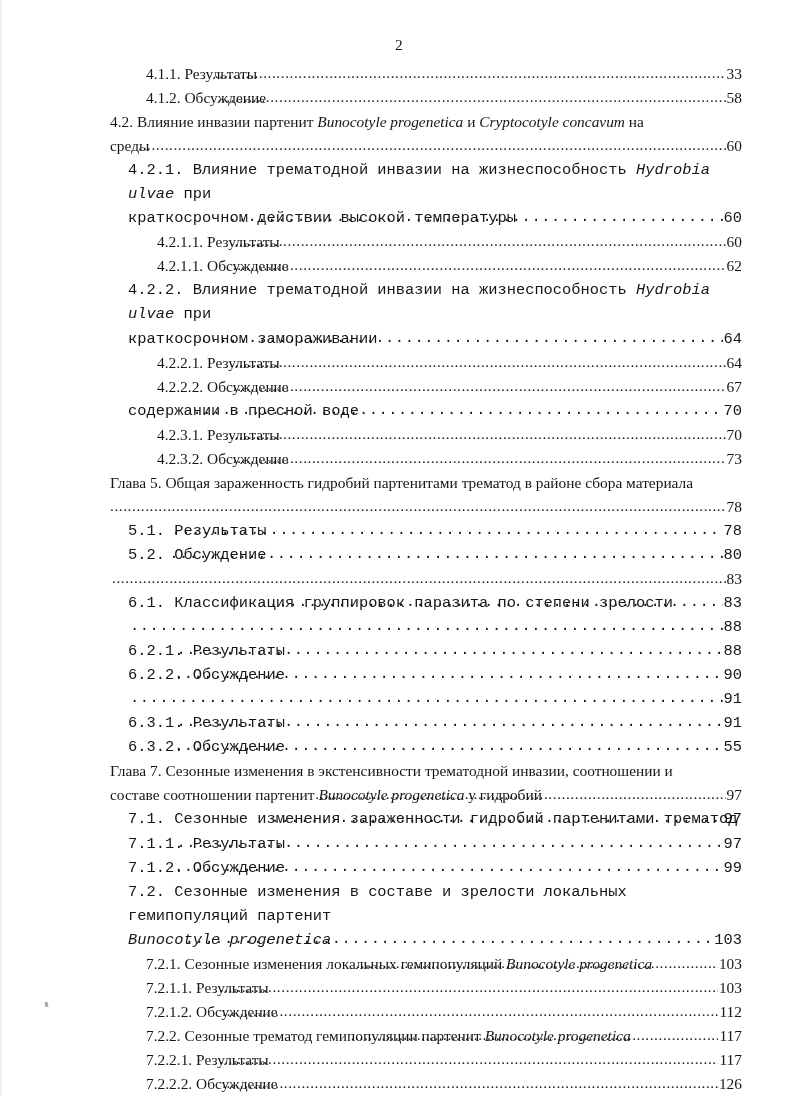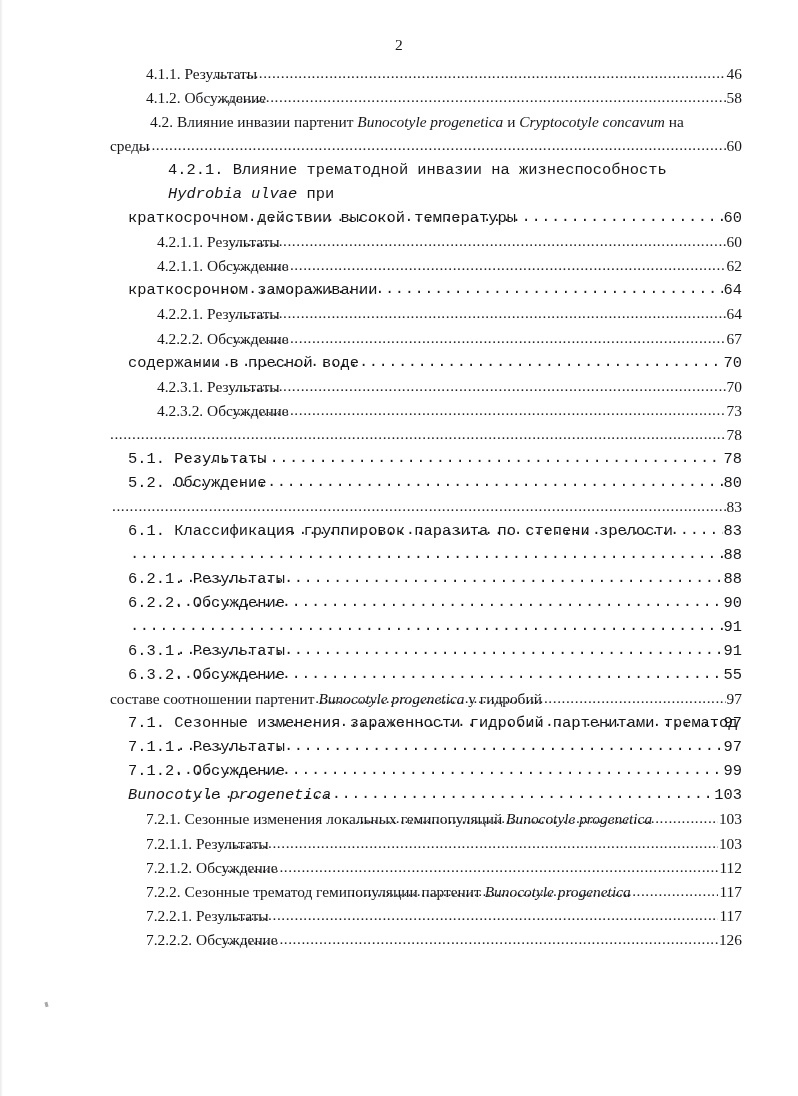--- a/index.html
+++ b/index.html
@@ -87,21 +87,20 @@
   .tail .pg {
     flex: 0 0 auto;
     text-align: right;
     white-space: pre;
     font-variant-numeric: lining-nums;
   }
   
   .cont {
     white-space: pre-wrap;
     display: block;
-    margin-left: 40px;
   }
   .dotsonly .leader { margin-left: 0; }
 
   i, .it {
     font-style: italic;
   }
 </style>
 </head>
 <body>
 
@@ -110,21 +109,21 @@
   <div class="scan-edge-left"></div>
   <div class="scan-speck"></div>
 
   <div class="folio">2</div>
 
   <div class="toc" id="toc-root">
       <div class="entry lvl2">
         <div class="tail">
           <span class="txt">4.1.1. Результаты </span>
           <span class="leader">........................................................................................................................................................................................................</span>
-          <span class="pg">46</span>
+          <span class="pg">33</span>
         </div>
       </div>
       <div class="entry lvl2">
         <div class="tail">
           <span class="txt">4.1.2. Обсуждение</span>
           <span class="leader">........................................................................................................................................................................................................</span>
           <span class="pg">58</span>
         </div>
       </div>
       <div class="entry lvl0">
@@ -151,20 +150,21 @@
         </div>
       </div>
       <div class="entry lvl3">
         <div class="tail">
           <span class="txt">4.2.1.1. Обсуждение</span>
           <span class="leader">........................................................................................................................................................................................................</span>
           <span class="pg">62</span>
         </div>
       </div>
       <div class="entry lvl1">
+        <span class="cont"><span>4.2.2. Влияние трематодной инвазии на жизнеспособность </span><i>Hydrobia ulvae</i><span> при</span></span>
         <div class="tail">
           <span class="txt">краткосрочном замораживании </span>
           <span class="leader">........................................................................................................................................................................................................</span>
           <span class="pg">64</span>
         </div>
       </div>
       <div class="entry lvl3">
         <div class="tail">
           <span class="txt">4.2.2.1. Результаты </span>
           <span class="leader">........................................................................................................................................................................................................</span>
@@ -193,20 +193,21 @@
         </div>
       </div>
       <div class="entry lvl3">
         <div class="tail">
           <span class="txt">4.2.3.2. Обсуждение</span>
           <span class="leader">........................................................................................................................................................................................................</span>
           <span class="pg">73</span>
         </div>
       </div>
       <div class="entry lvl0">
+        <span class="cont"><span>Глава 5. Общая зараженность гидробий партенитами трематод в районе сбора материала</span></span>
         <div class="tail dotsonly">
           <span class="leader">........................................................................................................................................................................................................</span>
           <span class="pg">78</span>
         </div>
       </div>
       <div class="entry lvl1">
         <div class="tail">
           <span class="txt">5.1. Результаты </span>
           <span class="leader">........................................................................................................................................................................................................</span>
           <span class="pg">78</span>
@@ -266,20 +267,21 @@
         </div>
       </div>
       <div class="entry lvl1">
         <div class="tail">
           <span class="txt">6.3.2. Обсуждение</span>
           <span class="leader">........................................................................................................................................................................................................</span>
           <span class="pg">55</span>
         </div>
       </div>
       <div class="entry lvl0">
+        <span class="cont"><span>Глава 7. Сезонные изменения в экстенсивности трематодной инвазии, соотношении и</span></span>
         <div class="tail">
           <span class="txt"><span>составе соотношении партенит </span><i>Bunocotyle progenetica</i><span> у гидробий </span></span>
           <span class="leader">........................................................................................................................................................................................................</span>
           <span class="pg">97</span>
         </div>
       </div>
       <div class="entry lvl1">
         <div class="tail">
           <span class="txt">7.1. Сезонные изменения зараженности гидробий партенитами трематод</span>
           <span class="leader">........................................................................................................................................................................................................</span>
@@ -294,20 +296,21 @@
         </div>
       </div>
       <div class="entry lvl1">
         <div class="tail">
           <span class="txt">7.1.2. Обсуждение</span>
           <span class="leader">........................................................................................................................................................................................................</span>
           <span class="pg">99</span>
         </div>
       </div>
       <div class="entry lvl1">
+        <span class="cont"><span>7.2. Сезонные изменения в составе и зрелости локальных гемипопуляций партенит</span></span>
         <div class="tail">
           <span class="txt"><i>Bunocotyle progenetica</i></span>
           <span class="leader">........................................................................................................................................................................................................</span>
           <span class="pg">103</span>
         </div>
       </div>
       <div class="entry lvl2">
         <div class="tail">
           <span class="txt"><span>7.2.1. Сезонные изменения локальных гемипопуляций </span><i>Bunocotyle progenetica</i></span>
           <span class="leader">........................................................................................................................................................................................................</span>

